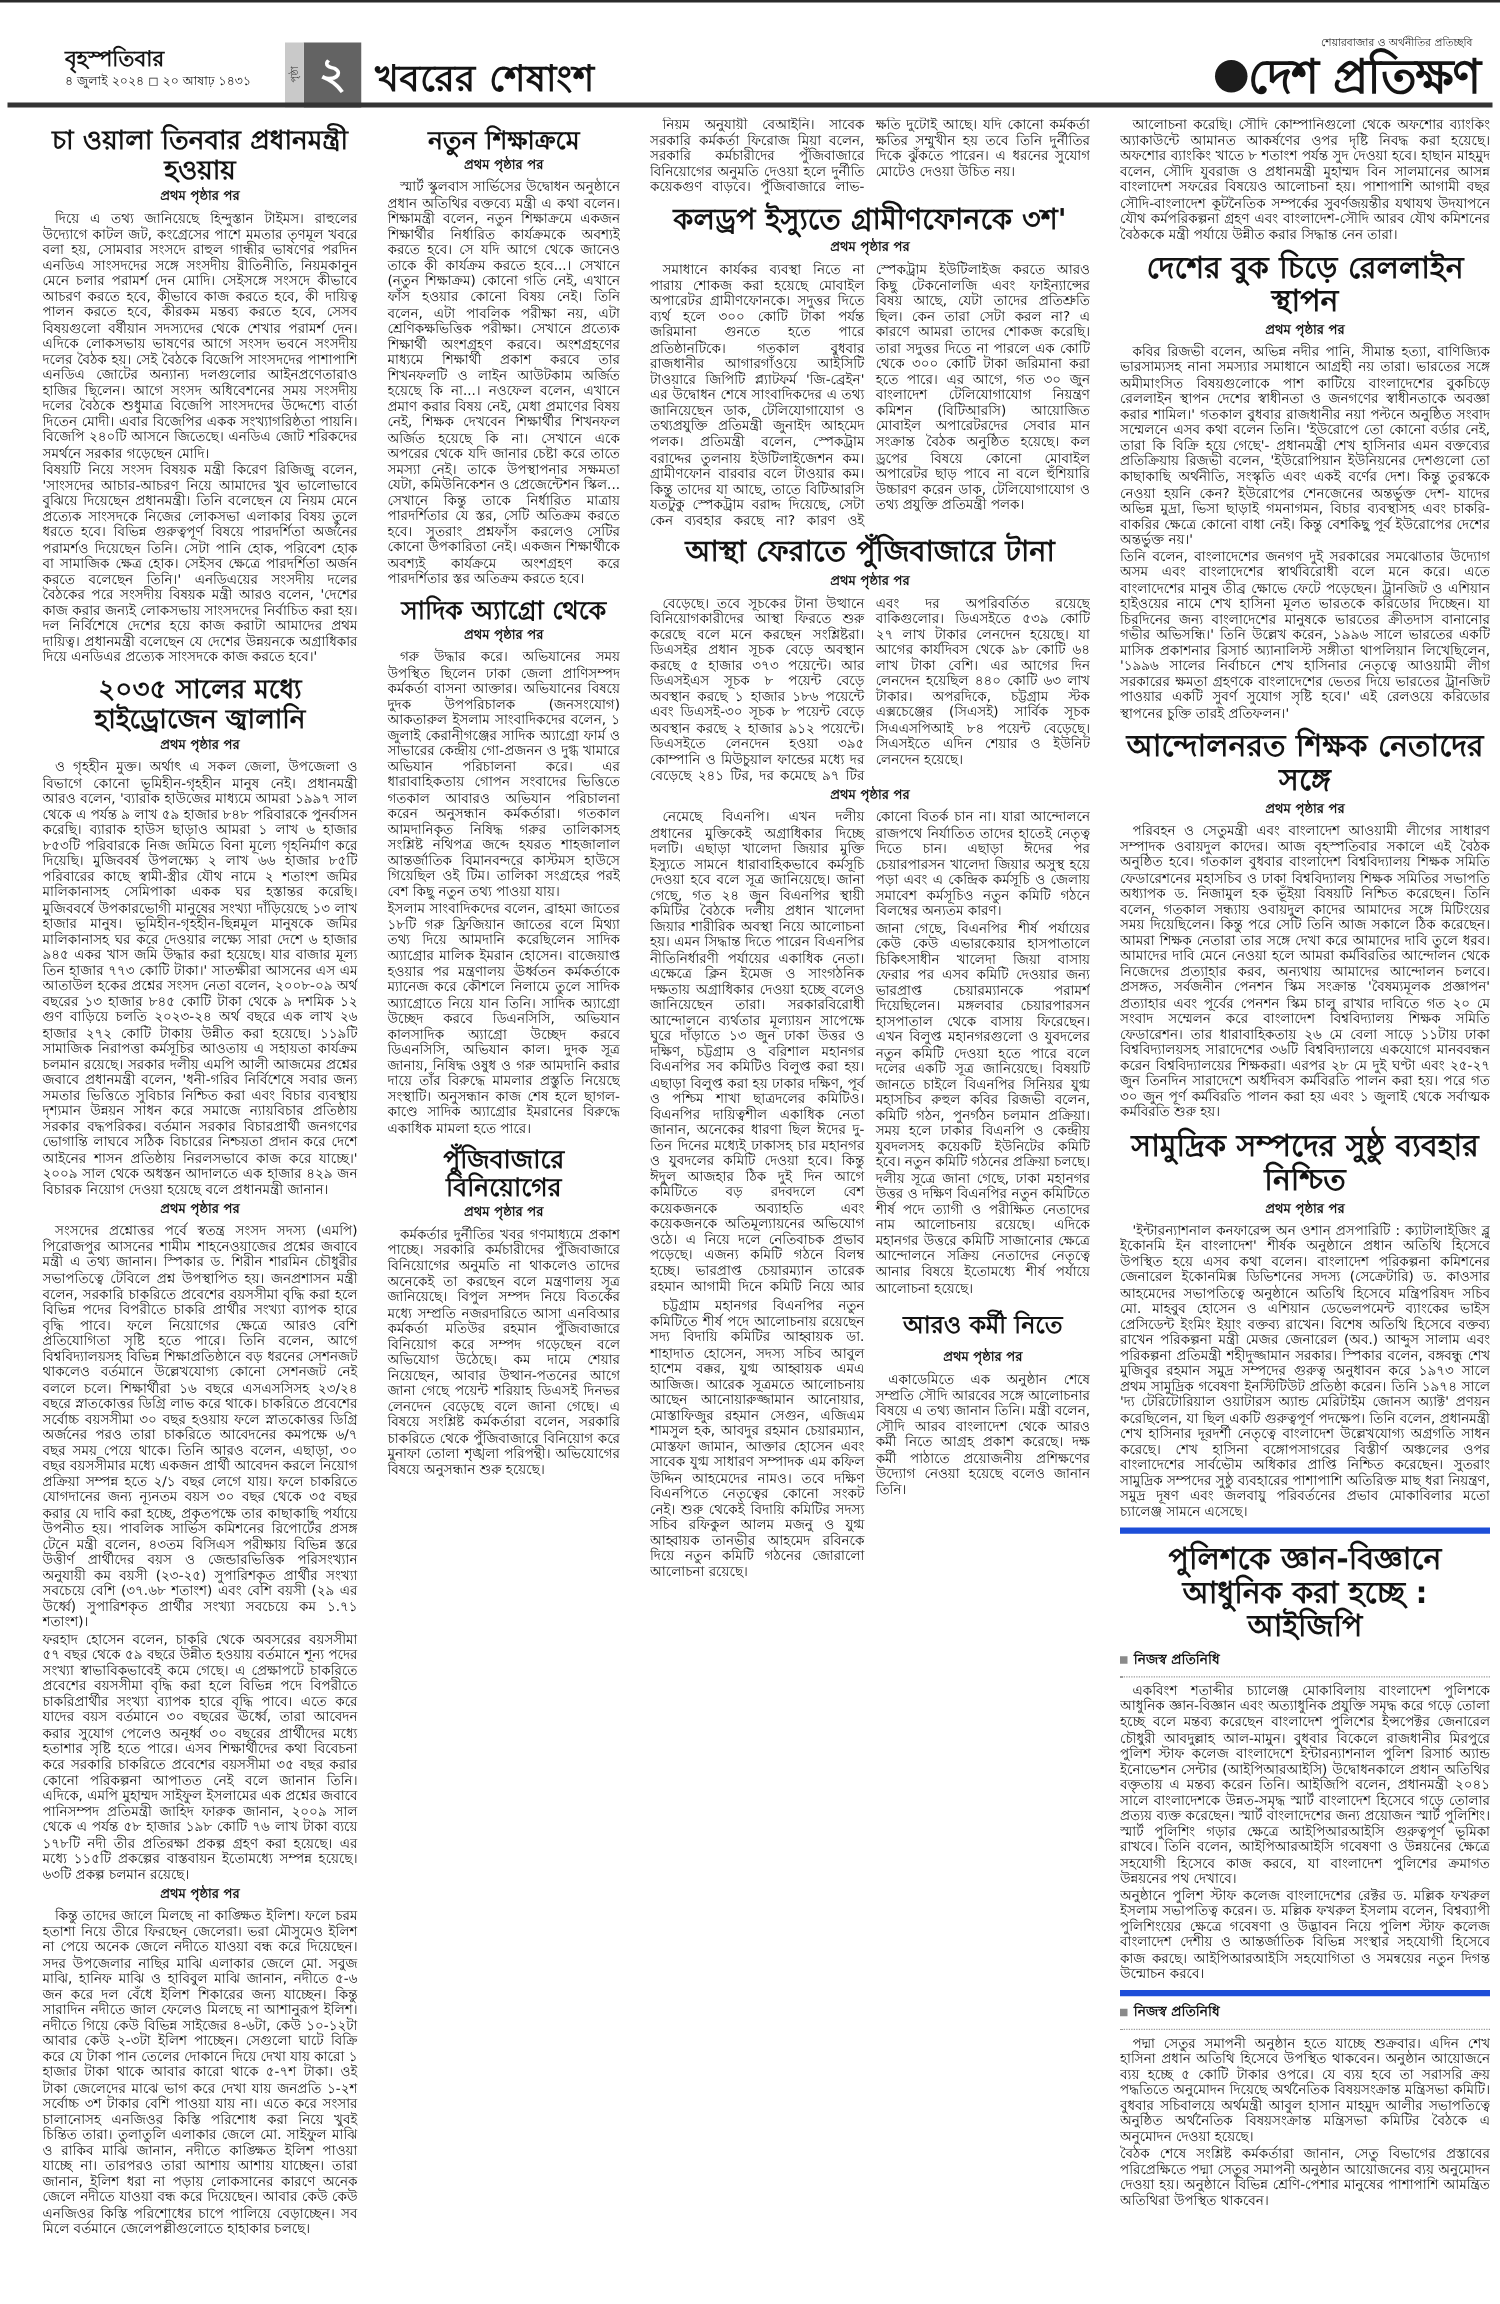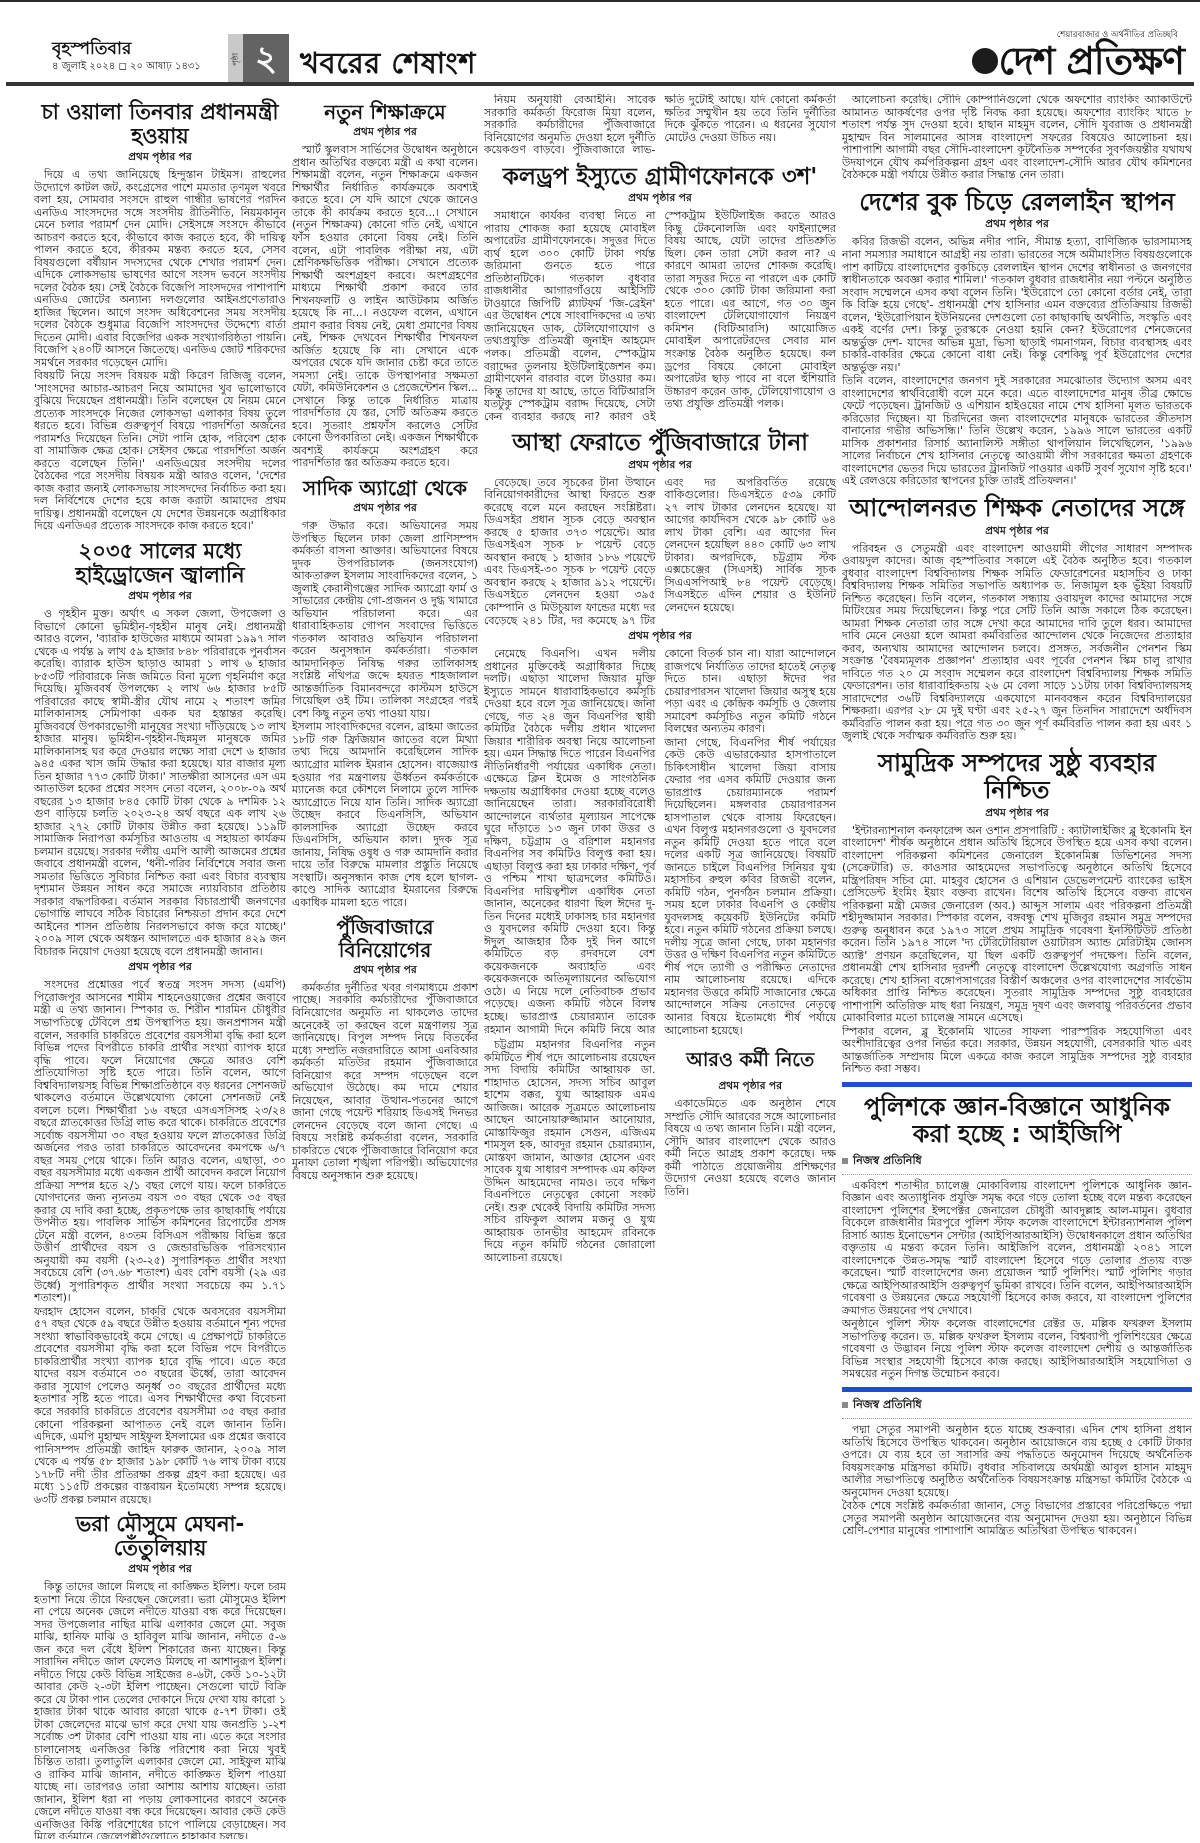--- a/index.html
+++ b/index.html
@@ -15,21 +15,21 @@
                writing-mode:vertical-rl;transform:rotate(180deg);}
   .badge-num{width:46px;background:#636363;color:#fff;font-size:34px;font-weight:700;display:flex;align-items:center;justify-content:center;}
   .section-title{position:absolute;left:300px;top:38px;font-size:29px;font-weight:700;letter-spacing:.5px;}
   .logo-block{position:absolute;right:16px;top:26px;text-align:right;}
   .logo-tagline{font-size:8.5px;color:#222;margin-right:6px;}
   .logo-row{display:flex;align-items:center;justify-content:flex-end;gap:0;}
   .logo-emblem{width:26px;height:26px;border-radius:50%;background:#1c1c1c;flex:0 0 auto;}
   .logo-title{font-size:38px;font-weight:900;letter-spacing:-1px;line-height:1;}
   .masthead-rule{position:absolute;top:80px;left:6px;right:6px;height:4px;background:#343434;}
   
-  .main{position:absolute;top:92px;left:34px;width:1158px;bottom:6px;display:flex;gap:6px;align-items:center;}
+  .main{position:absolute;top:92px;left:34px;width:1158px;bottom:6px;display:flex;gap:24px;align-items:center;}
   .band{overflow:hidden;height:100%;}
   .band-a{width:252px;flex:0 0 auto;}
   .band-b{width:186px;flex:0 0 auto;}
   .band-c{width:352px;flex:0 0 auto;}
   .band-d{flex:1 1 auto;}
   .headline{font-weight:700;text-align:center;line-height:1.12;margin:7px 0 1px;}
   .band-a .headline{font-size:21px;}
   .band-b .headline{font-size:20px;}
   .band-c .headline{font-size:23px;}
   .band-d .headline{font-size:24px;}
@@ -90,21 +90,20 @@
         </div>
       </article>
       <article>
         <div class="subhead">প্রথম পৃষ্ঠার পর</div>
         <div class="body">
           <p>সংসদের প্রশ্নোত্তর পর্বে স্বতন্ত্র সংসদ সদস্য (এমপি) পিরোজপুর আসনের শামীম শাহনেওয়াজের প্রশ্নের জবাবে মন্ত্রী এ তথ্য জানান। স্পিকার ড. শিরীন শারমিন চৌধুরীর সভাপতিত্বে টেবিলে প্রশ্ন উপস্থাপিত হয়। জনপ্রশাসন মন্ত্রী বলেন, সরকারি চাকরিতে প্রবেশের বয়সসীমা বৃদ্ধি করা হলে বিভিন্ন পদের বিপরীতে চাকরি প্রার্থীর সংখ্যা ব্যাপক হারে বৃদ্ধি পাবে। ফলে নিয়োগের ক্ষেত্রে আরও বেশি প্রতিযোগিতা সৃষ্টি হতে পারে। তিনি বলেন, আগে বিশ্ববিদ্যালয়সহ বিভিন্ন শিক্ষাপ্রতিষ্ঠানে বড় ধরনের সেশনজট থাকলেও বর্তমানে উল্লেখযোগ্য কোনো সেশনজট নেই বললে চলে। শিক্ষার্থীরা ১৬ বছরে এসএসসিসহ ২৩/২৪ বছরে স্নাতকোত্তর ডিগ্রি লাভ করে থাকে। চাকরিতে প্রবেশের সর্বোচ্চ বয়সসীমা ৩০ বছর হওয়ায় ফলে স্নাতকোত্তর ডিগ্রি অর্জনের পরও তারা চাকরিতে আবেদনের কমপক্ষে ৬/৭ বছর সময় পেয়ে থাকে। তিনি আরও বলেন, এছাড়া, ৩০ বছর বয়সসীমার মধ্যে একজন প্রার্থী আবেদন করলে নিয়োগ প্রক্রিয়া সম্পন্ন হতে ২/১ বছর লেগে যায়। ফলে চাকরিতে যোগদানের জন্য ন্যূনতম বয়স ৩০ বছর থেকে ৩৫ বছর করার যে দাবি করা হচ্ছে, প্রকৃতপক্ষে তার কাছাকাছি পর্যায়ে উপনীত হয়। পাবলিক সার্ভিস কমিশনের রিপোর্টের প্রসঙ্গ টেনে মন্ত্রী বলেন, ৪৩তম বিসিএস পরীক্ষায় বিভিন্ন স্তরে উত্তীর্ণ প্রার্থীদের বয়স ও জেন্ডারভিত্তিক পরিসংখ্যান অনুযায়ী কম বয়সী (২৩-২৫) সুপারিশকৃত প্রার্থীর সংখ্যা সবচেয়ে বেশি (৩৭.৬৮ শতাংশ) এবং বেশি বয়সী (২৯ এর উর্ধ্বে) সুপারিশকৃত প্রার্থীর সংখ্যা সবচেয়ে কম ১.৭১ শতাংশ)।</p>
           <p>ফরহাদ হোসেন বলেন, চাকরি থেকে অবসরের বয়সসীমা ৫৭ বছর থেকে ৫৯ বছরে উন্নীত হওয়ায় বর্তমানে শূন্য পদের সংখ্যা স্বাভাবিকভাবেই কমে গেছে। এ প্রেক্ষাপটে চাকরিতে প্রবেশের বয়সসীমা বৃদ্ধি করা হলে বিভিন্ন পদে বিপরীতে চাকরিপ্রার্থীর সংখ্যা ব্যাপক হারে বৃদ্ধি পাবে। এতে করে যাদের বয়স বর্তমানে ৩০ বছরের ঊর্ধ্বে, তারা আবেদন করার সুযোগ পেলেও অনূর্ধ্ব ৩০ বছরের প্রার্থীদের মধ্যে হতাশার সৃষ্টি হতে পারে। এসব শিক্ষার্থীদের কথা বিবেচনা করে সরকারি চাকরিতে প্রবেশের বয়সসীমা ৩৫ বছর করার কোনো পরিকল্পনা আপাতত নেই বলে জানান তিনি। এদিকে, এমপি মুহাম্মদ সাইফুল ইসলামের এক প্রশ্নের জবাবে পানিসম্পদ প্রতিমন্ত্রী জাহিদ ফারুক জানান, ২০০৯ সাল থেকে এ পর্যন্ত ৫৮ হাজার ১৯৮ কোটি ৭৬ লাখ টাকা ব্যয়ে ১৭৮টি নদী তীর প্রতিরক্ষা প্রকল্প গ্রহণ করা হয়েছে। এর মধ্যে ১১৫টি প্রকল্পের বাস্তবায়ন ইতোমধ্যে সম্পন্ন হয়েছে। ৬৩টি প্রকল্প চলমান রয়েছে।</p>
         </div>
       </article>
       <article>
-        <h2 class="headline">ভরা মৌসুমে মেঘনা-তেঁতুলিয়ায়</h2>
         <div class="subhead">প্রথম পৃষ্ঠার পর</div>
         <div class="body">
           <p>কিন্তু তাদের জালে মিলছে না কাঙ্ক্ষিত ইলিশ। ফলে চরম হতাশা নিয়ে তীরে ফিরছেন জেলেরা। ভরা মৌসুমেও ইলিশ না পেয়ে অনেক জেলে নদীতে যাওয়া বন্ধ করে দিয়েছেন। সদর উপজেলার নাছির মাঝি এলাকার জেলে মো. সবুজ মাঝি, হানিফ মাঝি ও হাবিবুল মাঝি জানান, নদীতে ৫-৬ জন করে দল বেঁধে ইলিশ শিকারের জন্য যাচ্ছেন। কিন্তু সারাদিন নদীতে জাল ফেলেও মিলছে না আশানুরূপ ইলিশ। নদীতে গিয়ে কেউ বিভিন্ন সাইজের ৪-৬টা, কেউ ১০-১২টা আবার কেউ ২-৩টা ইলিশ পাচ্ছেন। সেগুলো ঘাটে বিক্রি করে যে টাকা পান তেলের দোকানে দিয়ে দেখা যায় কারো ১ হাজার টাকা থাকে আবার কারো থাকে ৫-৭শ টাকা। ওই টাকা জেলেদের মাঝে ভাগ করে দেখা যায় জনপ্রতি ১-২শ সর্বোচ্চ ৩শ টাকার বেশি পাওয়া যায় না। এতে করে সংসার চালানোসহ এনজিওর কিস্তি পরিশোধ করা নিয়ে খুবই চিন্তিত তারা। তুলাতুলি এলাকার জেলে মো. সাইফুল মাঝি ও রাকিব মাঝি জানান, নদীতে কাঙ্ক্ষিত ইলিশ পাওয়া যাচ্ছে না। তারপরও তারা আশায় আশায় যাচ্ছেন। তারা জানান, ইলিশ ধরা না পড়ায় লোকসানের কারণে অনেক জেলে নদীতে যাওয়া বন্ধ করে দিয়েছেন। আবার কেউ কেউ এনজিওর কিস্তি পরিশোধের চাপে পালিয়ে বেড়াচ্ছেন। সব মিলে বর্তমানে জেলেপল্লীগুলোতে হাহাকার চলছে।</p>
 
         </div>
       </article>
 
     </section>
 
     <section class="band band-b">
@@ -188,21 +187,20 @@
         <div class="subhead">প্রথম পৃষ্ঠার পর</div>
         <div class="body">
           <p>পরিবহন ও সেতুমন্ত্রী এবং বাংলাদেশ আওয়ামী লীগের সাধারণ সম্পাদক ওবায়দুল কাদের। আজ বৃহস্পতিবার সকালে এই বৈঠক অনুষ্ঠিত হবে। গতকাল বুধবার বাংলাদেশ বিশ্ববিদ্যালয় শিক্ষক সমিতি ফেডারেশনের মহাসচিব ও ঢাকা বিশ্ববিদ্যালয় শিক্ষক সমিতির সভাপতি অধ্যাপক ড. নিজামুল হক ভূঁইয়া বিষয়টি নিশ্চিত করেছেন। তিনি বলেন, গতকাল সন্ধ্যায় ওবায়দুল কাদের আমাদের সঙ্গে মিটিংয়ের সময় দিয়েছিলেন। কিন্তু পরে সেটি তিনি আজ সকালে ঠিক করেছেন। আমরা শিক্ষক নেতারা তার সঙ্গে দেখা করে আমাদের দাবি তুলে ধরব। আমাদের দাবি মেনে নেওয়া হলে আমরা কর্মবিরতির আন্দোলন থেকে নিজেদের প্রত্যাহার করব, অন্যথায় আমাদের আন্দোলন চলবে। প্রসঙ্গত, সর্বজনীন পেনশন স্কিম সংক্রান্ত 'বৈষম্যমূলক প্রজ্ঞাপন' প্রত্যাহার এবং পূর্বের পেনশন স্কিম চালু রাখার দাবিতে গত ২০ মে সংবাদ সম্মেলন করে বাংলাদেশ বিশ্ববিদ্যালয় শিক্ষক সমিতি ফেডারেশন। তার ধারাবাহিকতায় ২৬ মে বেলা সাড়ে ১১টায় ঢাকা বিশ্ববিদ্যালয়সহ সারাদেশের ৩৬টি বিশ্ববিদ্যালয়ে একযোগে মানববন্ধন করেন বিশ্ববিদ্যালয়ের শিক্ষকরা। এরপর ২৮ মে দুই ঘণ্টা এবং ২৫-২৭ জুন তিনদিন সারাদেশে অর্ধদিবস কর্মবিরতি পালন করা হয়। পরে গত ৩০ জুন পূর্ণ কর্মবিরতি পালন করা হয় এবং ১ জুলাই থেকে সর্বাত্মক কর্মবিরতি শুরু হয়।</p>
         </div>
       </article>
       <article>
         <h2 class="headline">সামুদ্রিক সম্পদের সুষ্ঠু ব্যবহার নিশ্চিত</h2>
         <div class="subhead">প্রথম পৃষ্ঠার পর</div>
         <div class="body">
           <p>'ইন্টারন্যাশনাল কনফারেন্স অন ওশান প্রসপারিটি : ক্যাটালাইজিং ব্লু ইকোনমি ইন বাংলাদেশ' শীর্ষক অনুষ্ঠানে প্রধান অতিথি হিসেবে উপস্থিত হয়ে এসব কথা বলেন। বাংলাদেশ পরিকল্পনা কমিশনের জেনারেল ইকোনমিক্স ডিভিশনের সদস্য (সেক্রেটারি) ড. কাওসার আহমেদের সভাপতিত্বে অনুষ্ঠানে অতিথি হিসেবে মন্ত্রিপরিষদ সচিব মো. মাহবুব হোসেন ও এশিয়ান ডেভেলপমেন্ট ব্যাংকের ভাইস প্রেসিডেন্ট ইংমিং ইয়াং বক্তব্য রাখেন। বিশেষ অতিথি হিসেবে বক্তব্য রাখেন পরিকল্পনা মন্ত্রী মেজর জেনারেল (অব.) আব্দুস সালাম এবং পরিকল্পনা প্রতিমন্ত্রী শহীদুজ্জামান সরকার। স্পিকার বলেন, বঙ্গবন্ধু শেখ মুজিবুর রহমান সমুদ্র সম্পদের গুরুত্ব অনুধাবন করে ১৯৭৩ সালে প্রথম সামুদ্রিক গবেষণা ইনস্টিটিউট প্রতিষ্ঠা করেন। তিনি ১৯৭৪ সালে 'দ্য টেরিটোরিয়াল ওয়াটারস অ্যান্ড মেরিটাইম জোনস অ্যাক্ট' প্রণয়ন করেছিলেন, যা ছিল একটি গুরুত্বপূর্ণ পদক্ষেপ। তিনি বলেন, প্রধানমন্ত্রী শেখ হাসিনার দূরদর্শী নেতৃত্বে বাংলাদেশ উল্লেখযোগ্য অগ্রগতি সাধন করেছে। শেখ হাসিনা বঙ্গোপসাগরের বিস্তীর্ণ অঞ্চলের ওপর বাংলাদেশের সার্বভৌম অধিকার প্রাপ্তি নিশ্চিত করেছেন। সুতরাং সামুদ্রিক সম্পদের সুষ্ঠু ব্যবহারের পাশাপাশি অতিরিক্ত মাছ ধরা নিয়ন্ত্রণ, সমুদ্র দূষণ এবং জলবায়ু পরিবর্তনের প্রভাব মোকাবিলার মতো চ্যালেঞ্জ সামনে এসেছে।</p>
-          <p>স্পিকার বলেন, ব্লু ইকোনমি খাতের সাফল্য পারস্পরিক সহযোগিতা এবং অংশীদারিত্বের ওপর নির্ভর করে। সরকার, উন্নয়ন সহযোগী, বেসরকারি খাত এবং আন্তর্জাতিক সম্প্রদায় মিলে একত্রে কাজ করলে সামুদ্রিক সম্পদের সুষ্ঠু ব্যবহার নিশ্চিত করা সম্ভব।</p>
         </div>
       </article>
       <article class="rule-top">
         <h2 class="headline">পুলিশকে জ্ঞান-বিজ্ঞানে আধুনিক করা হচ্ছে : আইজিপি</h2>
         <div class="byline">
           <span class="byline-sq"></span>
           <span>নিজস্ব প্রতিনিধি</span>
         </div>
         <div class="dotted-rule"></div>
         <div class="body">

